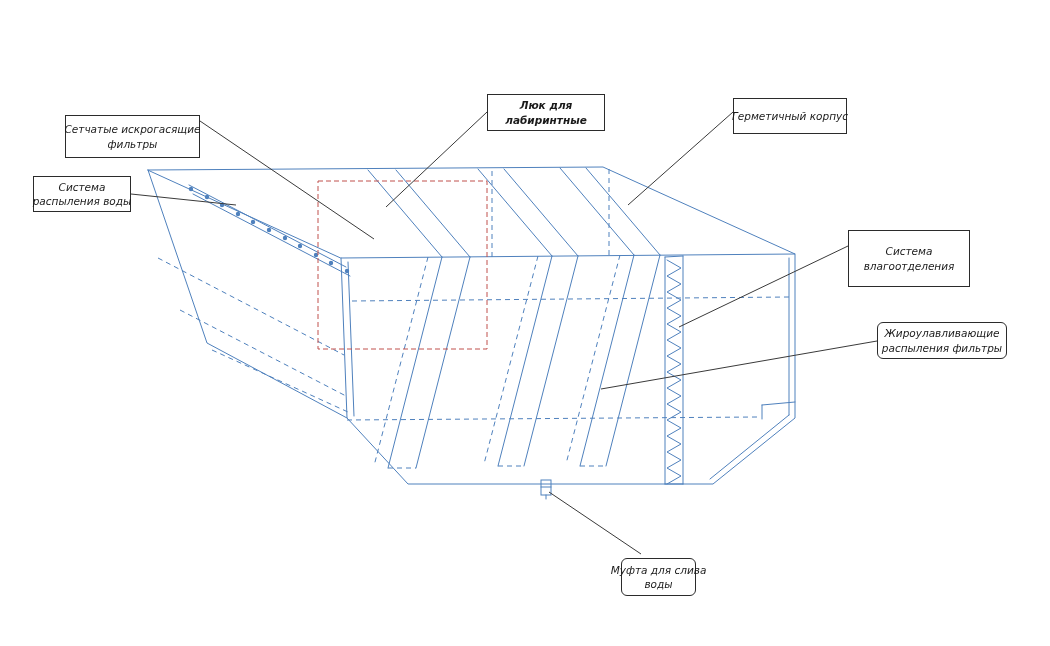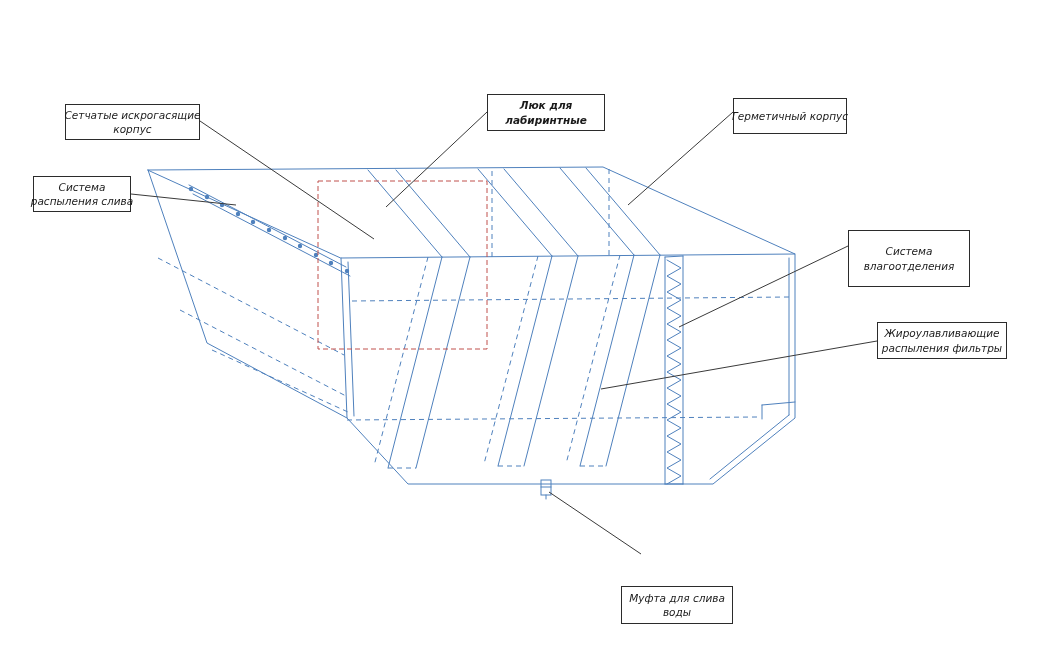--- a/index.html
+++ b/index.html
@@ -125,47 +125,47 @@
       <line class="ld" x1="200" y1="121" x2="374" y2="239"></line>
       <line class="ld" x1="131" y1="194" x2="236" y2="205"></line>
       <line class="ld" x1="487" y1="112" x2="386" y2="207"></line>
       <line class="ld" x1="733" y1="112" x2="628" y2="205"></line>
       <line class="ld" x1="848" y1="246" x2="679" y2="327"></line>
       <line class="ld" x1="877" y1="341" x2="601" y2="389"></line>
       <line class="ld" x1="641" y1="554" x2="549" y2="492"></line>
     </g>
   </svg>
 
-  <div class="callout" style="left:65px;top:104px;width:135px;height:36px;">
+  <div class="callout" style="left:65px;top:115px;width:135px;height:43px;">
     <span>Сетчатые искрогасящие</span>
-    <span>корпус</span>
+    <span>фильтры</span>
   </div>
 
   <div class="callout" style="left:33px;top:176px;width:98px;height:36px;">
     <span>Система</span>
-    <span>распыления слива</span>
+    <span>распыления воды</span>
   </div>
 
   <div class="callout" style="left:487px;top:94px;width:118px;height:37px;font-weight:bold;">
     <span>Люк для</span>
     <span>лабиринтные</span>
   </div>
 
   <div class="callout" style="left:733px;top:98px;width:114px;height:36px;">
     <span>Герметичный корпус</span>
   </div>
 
   <div class="callout" style="left:848px;top:230px;width:122px;height:57px;">
     <span>Система</span>
     <span>влагоотделения</span>
   </div>
 
-  <div class="callout" style="left:877px;top:322px;width:130px;height:37px;">
+  <div class="callout" style="left:877px;top:322px;width:130px;height:37px;border-radius:6px;">
     <span>Жироулавливающие</span>
     <span>распыления фильтры</span>
   </div>
 
-  <div class="callout" style="left:621px;top:586px;width:112px;height:38px;">
+  <div class="callout" style="left:621px;top:558px;width:75px;height:38px;border-radius:6px;">
     <span>Муфта для слива</span>
     <span>воды</span>
   </div>
 
 </div>
 
 </body></html>

